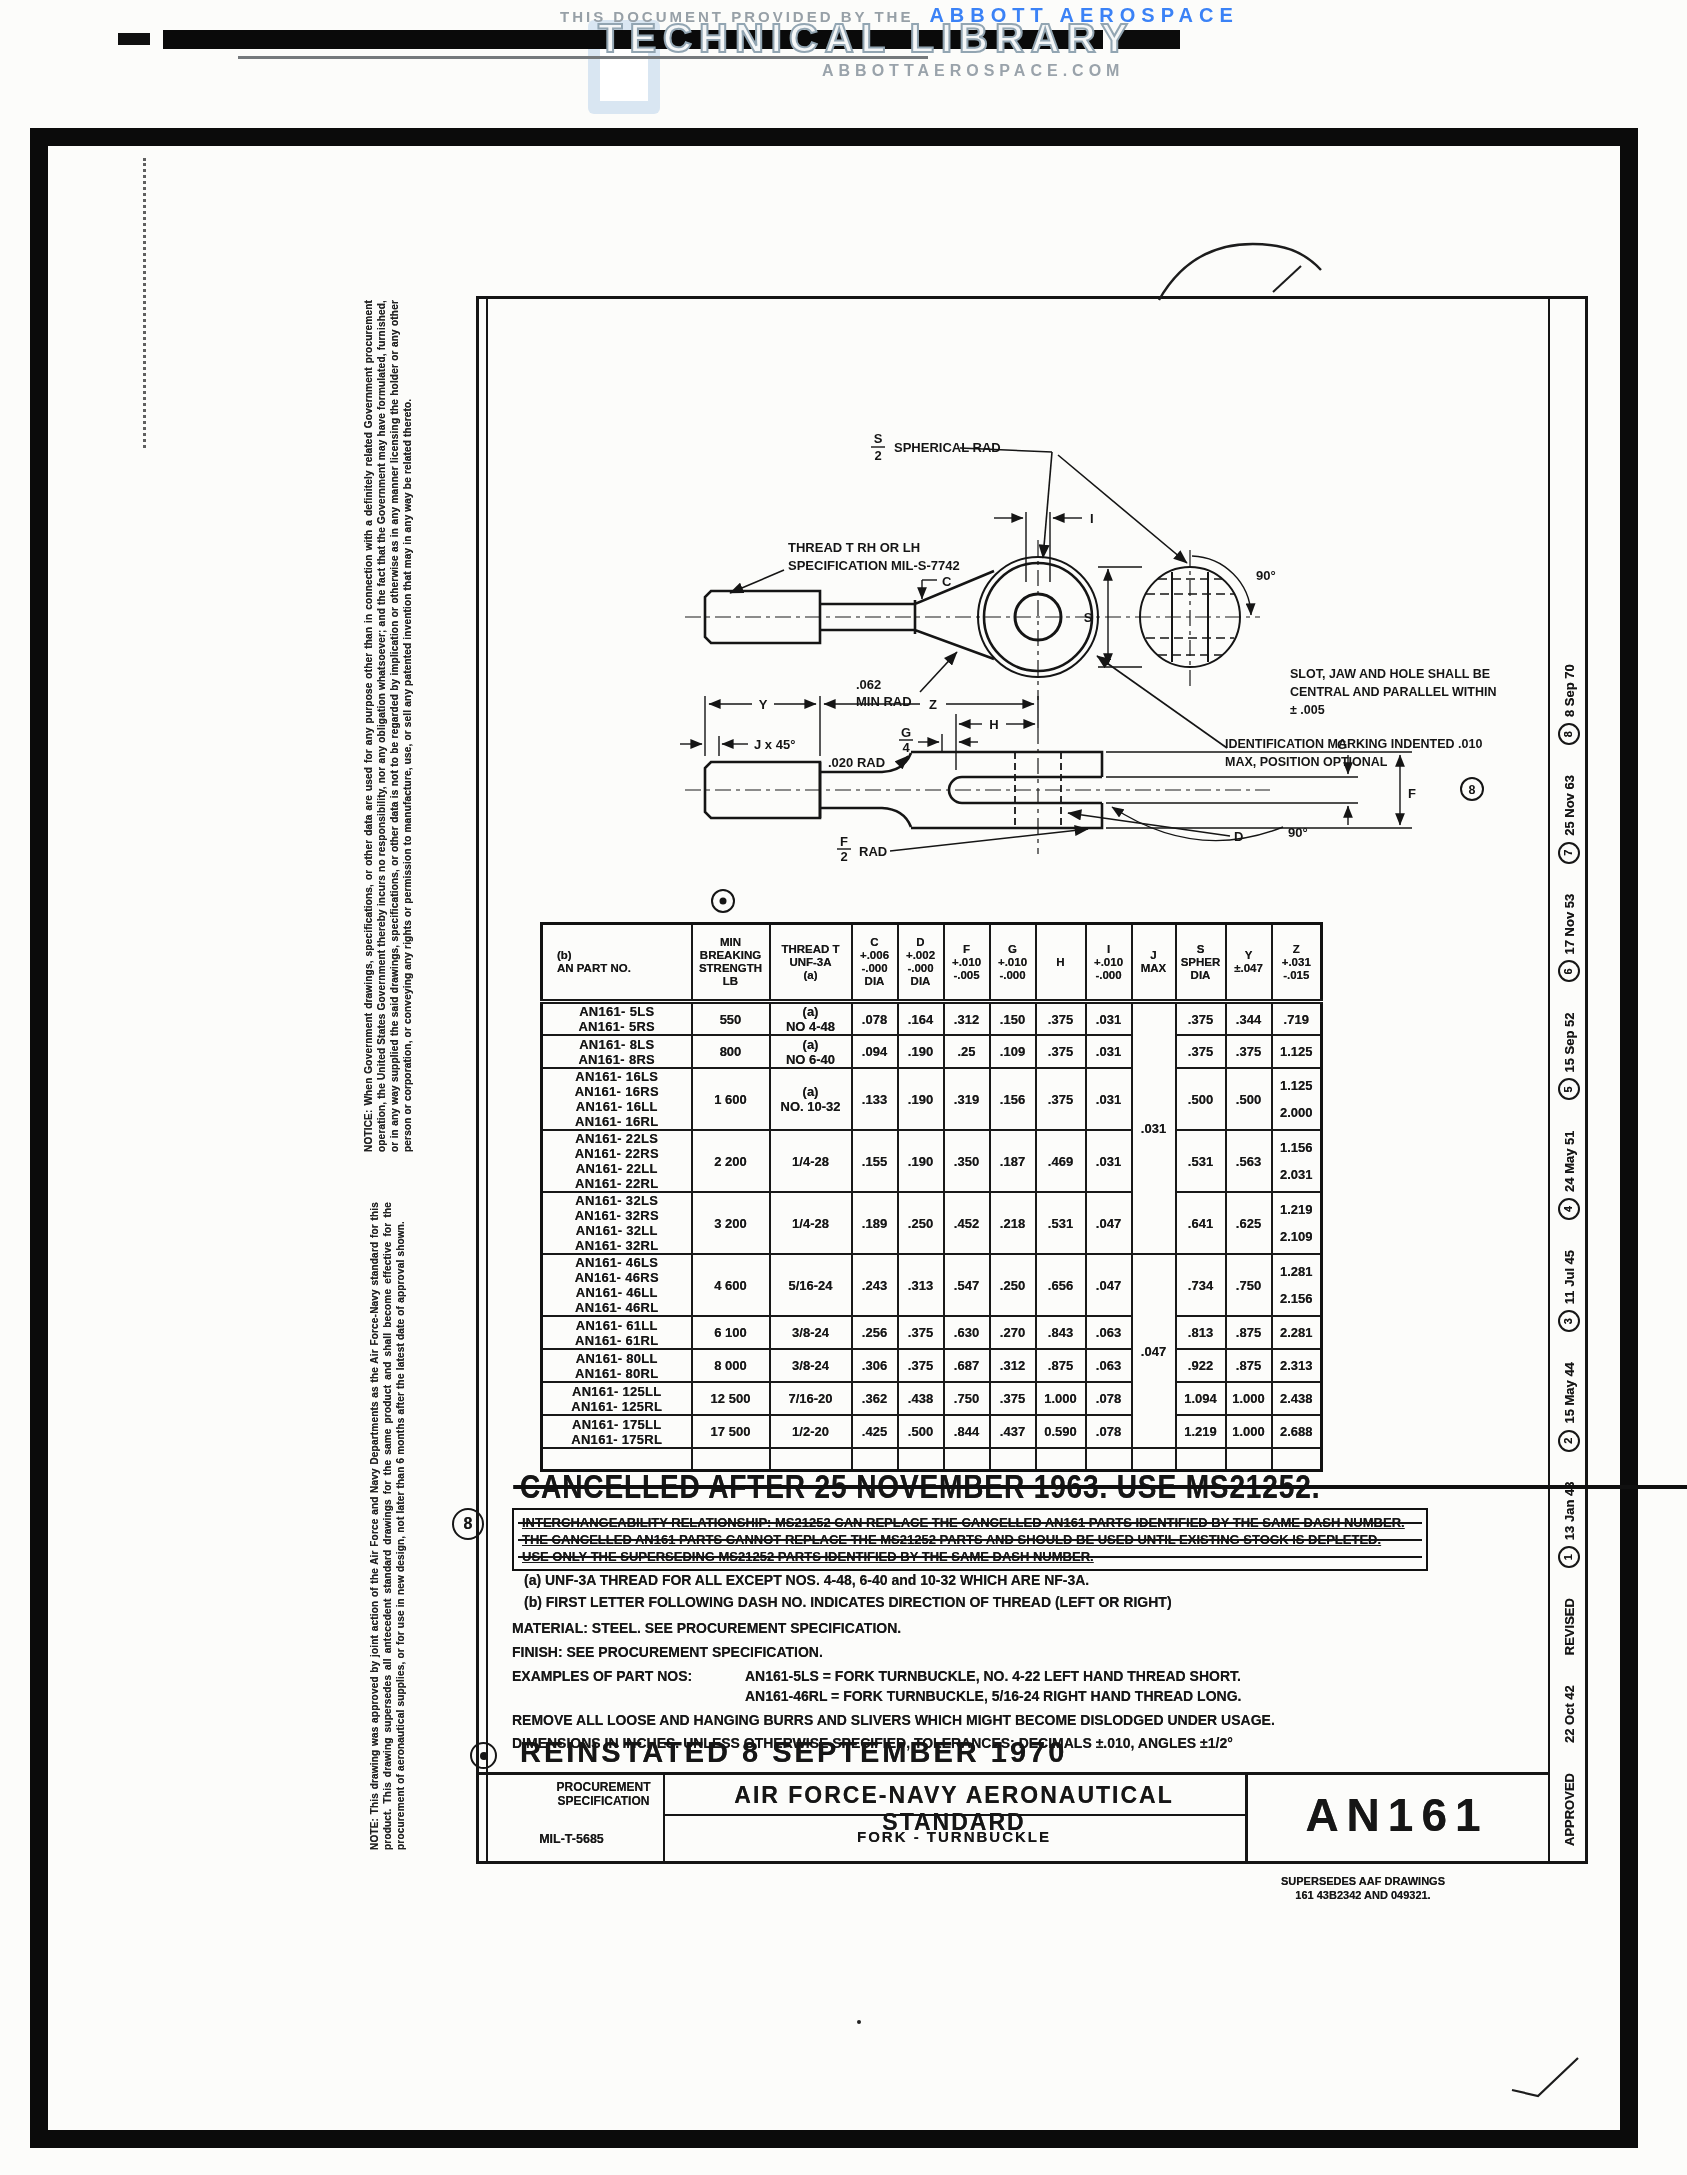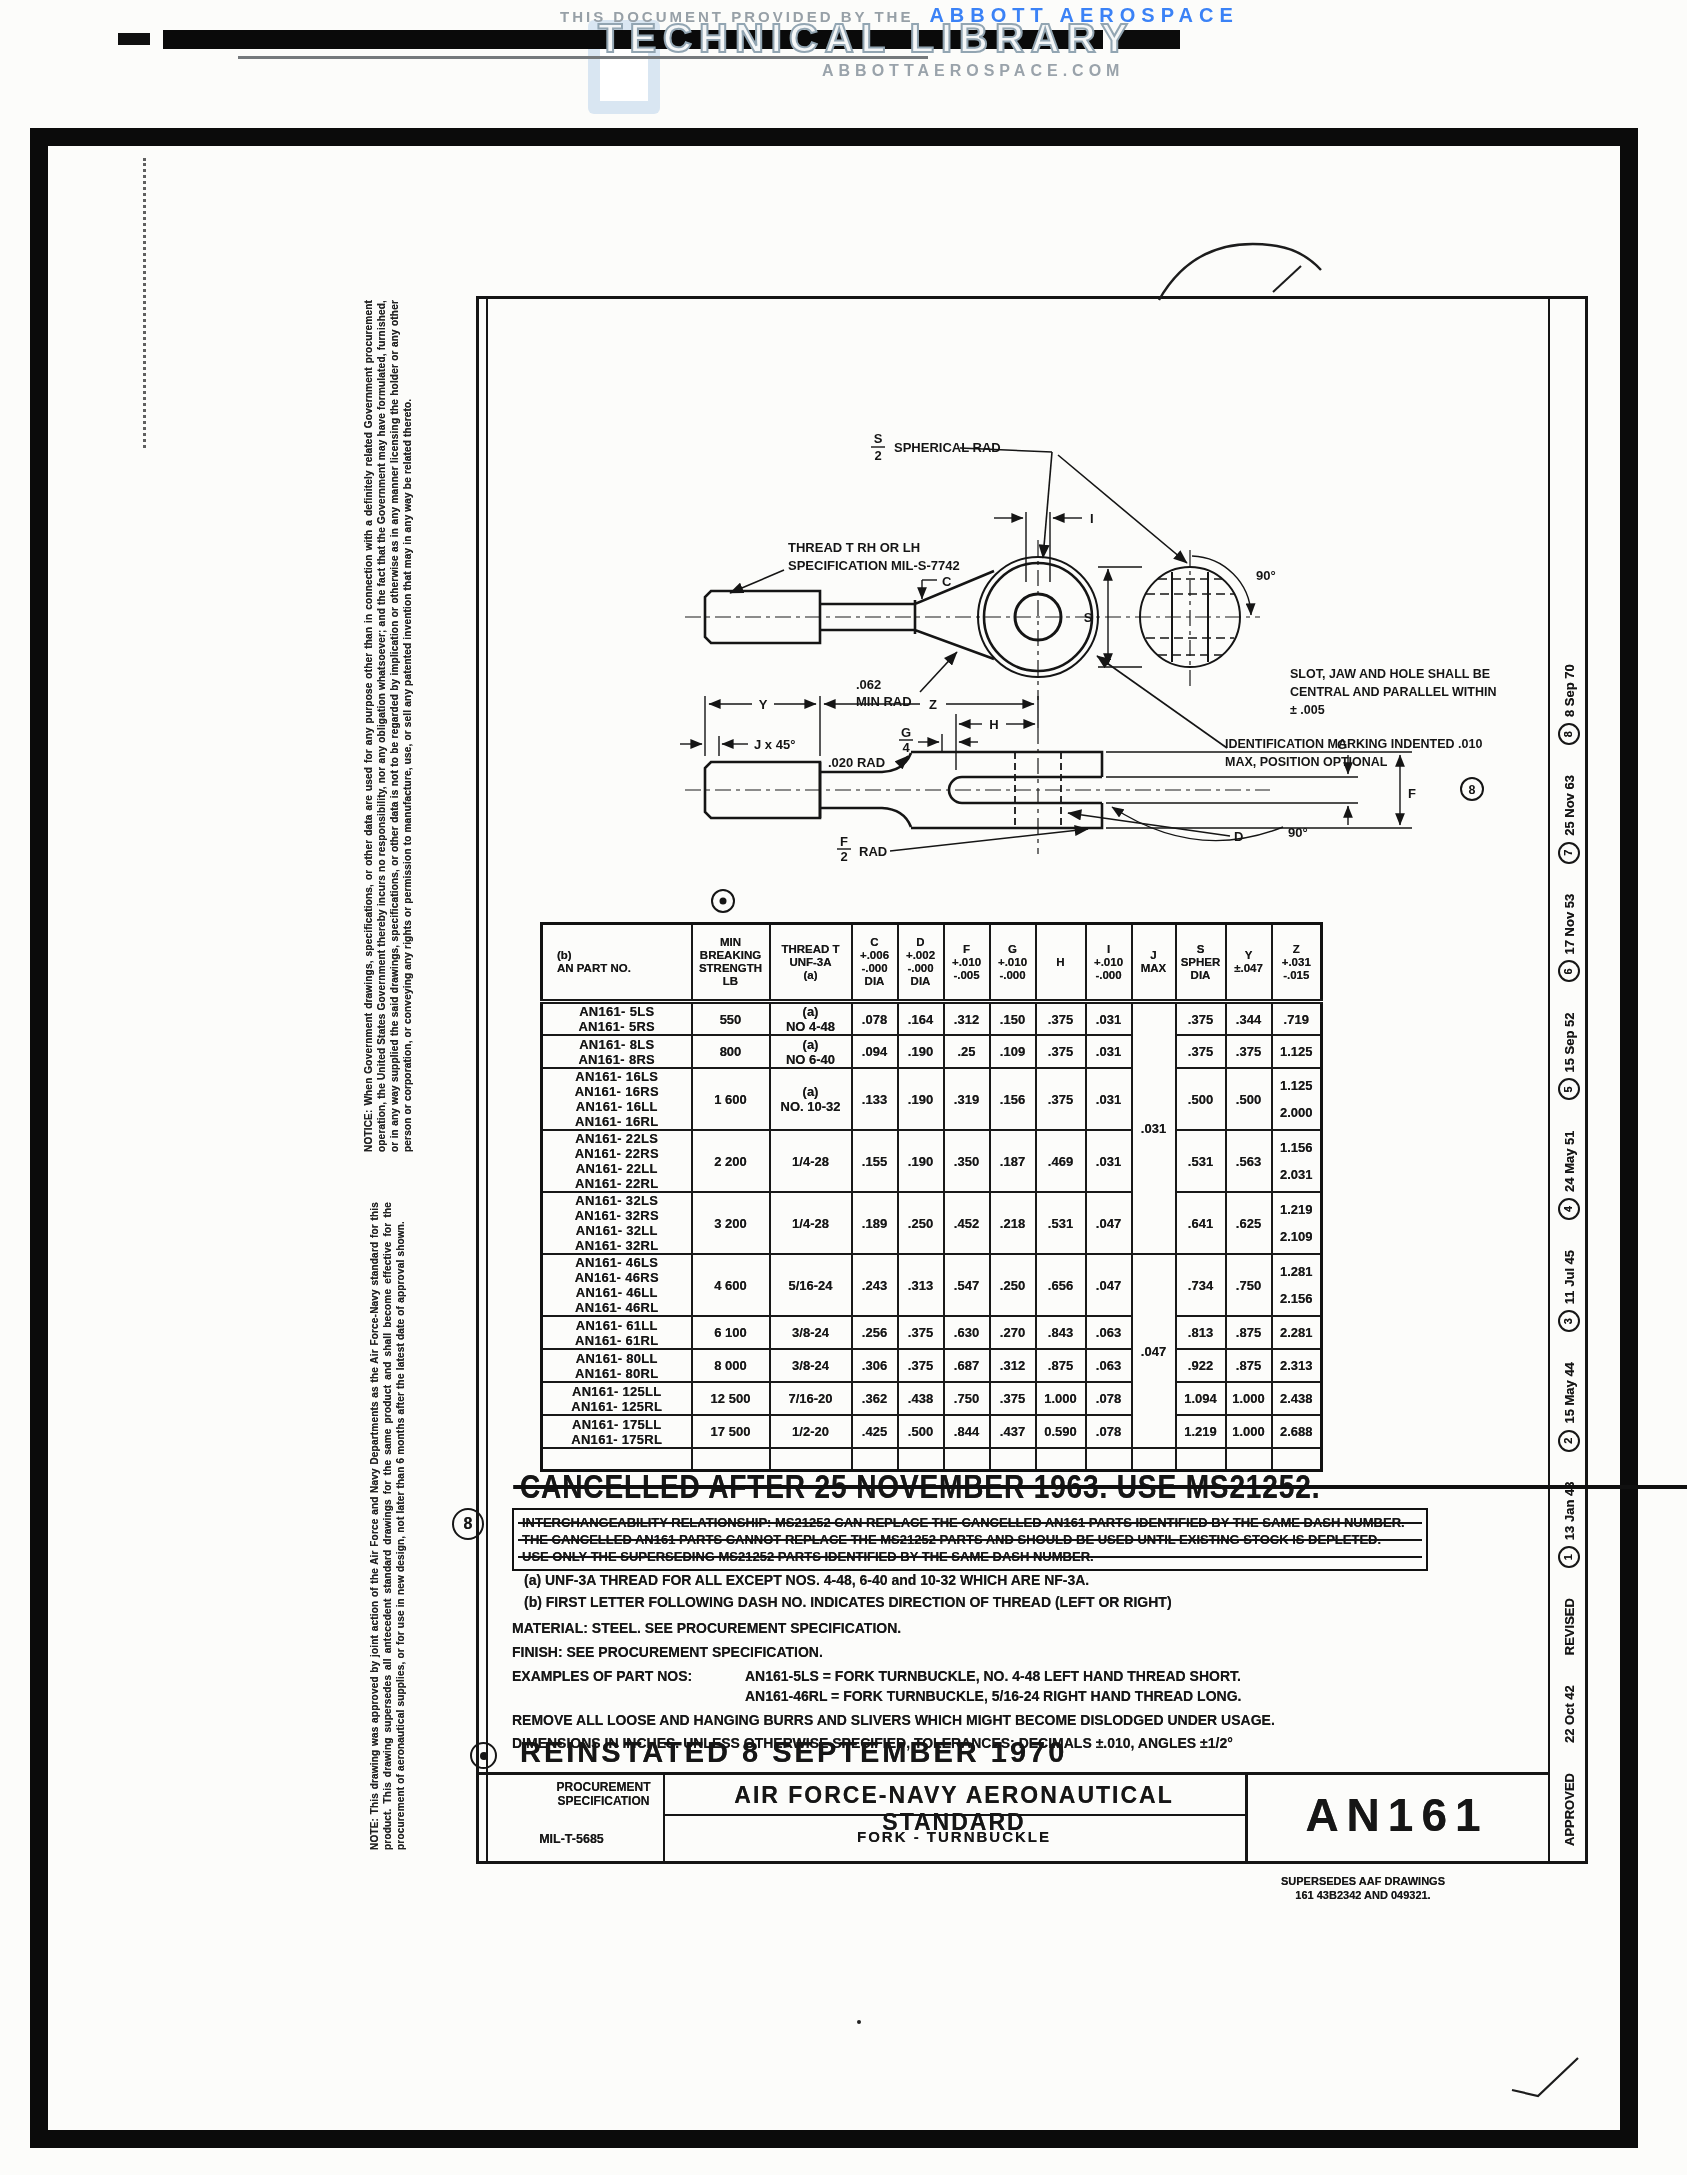--- a/index.html
+++ b/index.html
@@ -46,21 +46,21 @@
   table.dim td{border:2px solid #181818;font-size:13px;line-height:15px;text-align:center;
       white-space:pre-line;padding:0 1px;vertical-align:middle;}
   table.dim .th-part{text-align:left;padding-left:14px;}
   table.dim .td-part{letter-spacing:.3px;}
   table.dim .td-zsplit{line-height:27px;}
   
   .cancel-head{left:520px;top:1468px;font-size:33px;font-weight:bold;white-space:nowrap;
       transform:scaleX(.85);transform-origin:0 0;letter-spacing:1px;position:absolute;}
   .strike{position:relative;}
   .strike::after{content:"";position:absolute;left:-8px;right:-8px;top:calc(50% - 2px);height:4px;background:#101010;}
-  .ibox{left:512px;top:1508px;width:916px;border:2.5px solid #111;padding:4px 8px;box-sizing:border-box;}
+  .ibox{left:512px;top:1508px;width:916px;border:2.5px solid #111;padding:4px 8px;box-sizing:border-box;text-decoration:underline;}
   .ibox .bl{position:relative;font-size:13px;font-weight:bold;line-height:17px;white-space:nowrap;}
   .bl::after{content:"";position:absolute;left:-4px;right:-4px;top:calc(50% - 1px);height:2.5px;background:#141414;}
   .noteline{position:absolute;font-size:14px;font-weight:bold;white-space:nowrap;}
   .bignote{font-size:29px;font-weight:bold;letter-spacing:3px;white-space:nowrap;}
   .cmark{border:2.5px solid #161616;border-radius:50%;text-align:center;font-weight:bold;box-sizing:border-box;}
   .dotmark{border:2.5px solid #161616;border-radius:50%;box-sizing:border-box;}
   .dotmark::after{content:"";position:absolute;left:calc(50% - 4px);top:calc(50% - 4px);
       width:8px;height:8px;border-radius:50%;background:#161616;}
   
   .tb-text{position:absolute;text-align:center;font-weight:bold;}
@@ -535,21 +535,21 @@
   <div class="abs ibox">
     <div class="bl ink">INTERCHANGEABILITY RELATIONSHIP: MS21252 CAN REPLACE THE CANCELLED AN161 PARTS IDENTIFIED BY THE SAME DASH NUMBER.</div>
     <div class="bl ink">THE CANCELLED AN161 PARTS CANNOT REPLACE THE MS21252 PARTS AND SHOULD BE USED UNTIL EXISTING STOCK IS DEPLETED.</div>
     <div class="bl ink">USE ONLY THE SUPERSEDING MS21252 PARTS IDENTIFIED BY THE SAME DASH NUMBER.</div>
   </div>
   <div class="noteline ink" style="left:524px;top:1572px;">(a)  UNF-3A THREAD FOR ALL EXCEPT NOS. 4-48, 6-40 and 10-32 WHICH ARE NF-3A.</div>
   <div class="noteline ink" style="left:524px;top:1594px;">(b)  FIRST LETTER FOLLOWING DASH NO. INDICATES DIRECTION OF THREAD (LEFT OR RIGHT)</div>
   <div class="noteline ink" style="left:512px;top:1620px;">MATERIAL:   STEEL. SEE PROCUREMENT SPECIFICATION.</div>
   <div class="noteline ink" style="left:512px;top:1644px;">FINISH:   SEE PROCUREMENT SPECIFICATION.</div>
   <div class="noteline ink" style="left:512px;top:1668px;text-align:center;">EXAMPLES OF PART NOS:</div>
-  <div class="noteline ink" style="left:745px;top:1668px;">AN161-5LS = FORK TURNBUCKLE, NO. 4-48 LEFT HAND THREAD SHORT.</div>
+  <div class="noteline ink" style="left:745px;top:1668px;">AN161-5LS = FORK TURNBUCKLE, NO. 4-22 LEFT HAND THREAD SHORT.</div>
   <div class="noteline ink" style="left:745px;top:1688px;">AN161-46RL = FORK TURNBUCKLE, 5/16-24 RIGHT HAND THREAD LONG.</div>
   <div class="noteline ink" style="left:512px;top:1712px;">REMOVE ALL LOOSE AND HANGING BURRS AND SLIVERS WHICH MIGHT BECOME DISLODGED UNDER USAGE.</div>
   <div class="noteline ink" style="left:512px;top:1735px;">DIMENSIONS IN INCHES.  UNLESS OTHERWISE SPECIFIED, TOLERANCES:   DECIMALS  ±.010,  ANGLES ±1/2°</div>
   <div class="abs dotmark" style="left:470px;top:1742px;width:27px;height:27px;"></div>
   <div class="abs bignote ink" style="left:520px;top:1736px;">REINSTATED  8  SEPTEMBER  1970</div>
 
   <div class="abs fl" style="left:478px;top:1772px;width:1070px;height:3px;"></div>
   <div class="abs fl" style="left:663px;top:1772px;width:2px;height:92px;"></div>
   <div class="abs fl" style="left:1245px;top:1772px;width:3px;height:92px;"></div>
   <div class="abs fl" style="left:663px;top:1814px;width:582px;height:2px;"></div>

